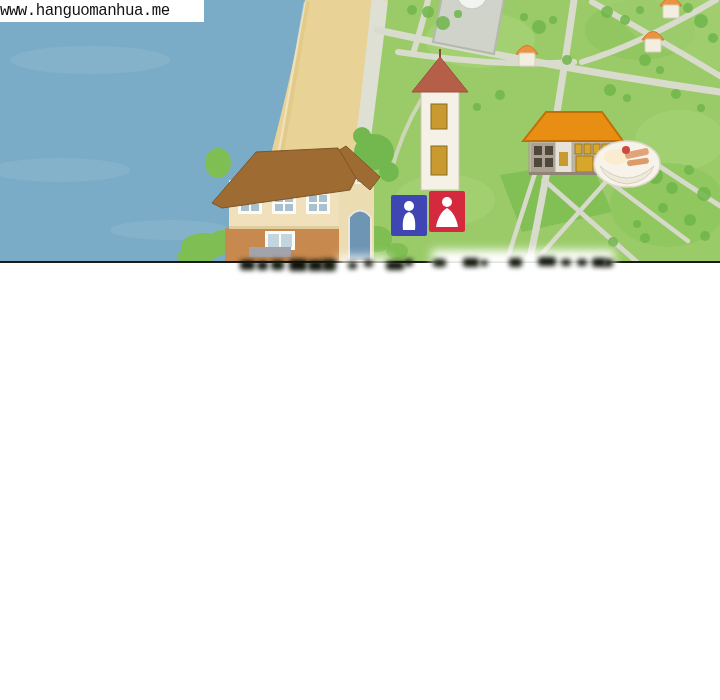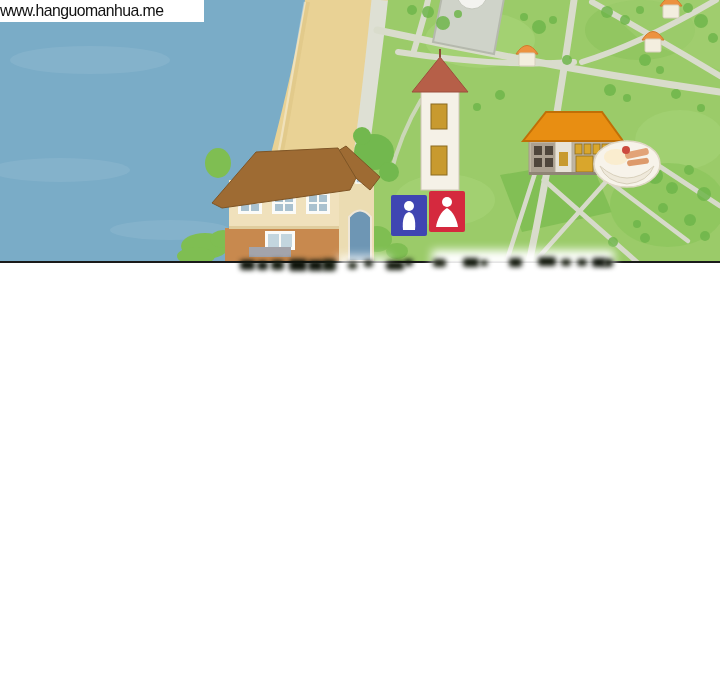--- a/index.html
+++ b/index.html
@@ -8,21 +8,21 @@
     --houseRoof:#9E6B33; --houseWall:#F0E1BC; --houseBase:#C8894E;
     --windowBlue:#A9C1CF; --doorBlue:#6E96B4;
     --towerRoof:#B65F48; --towerWall:#F5F1E7; --amber:#C89A2F;
     --schoolRoof:#E88E12; --schoolWall:#BFB5A3; --schoolWindow:#D9A62C;
     --mensBlue:#3F45B2; --womensRed:#D5293E;
     --smallRoof:#EC9240; --smallWall:#F3EEDF; --bowl:#F7F3EA;
     --bush:#7FBE52; --panelLine:#1A1A1A;
   }
   html,body{margin:0;padding:0;background:#fff;}
   .stage{position:relative;width:720px;height:700px;background:#fff;overflow:hidden;
-         font-family:Liberation Sans, sans-serif;}
+         font-family:Liberation Mono, monospace;}
   .map{position:absolute;left:0;top:0;width:720px;height:263px;z-index:1;}
   .map svg{display:block;}
   .panel-line{position:absolute;left:0;top:261px;width:720px;height:2px;
               background:var(--panelLine);z-index:5;}
   .wb{position:absolute;background:#fff;filter:blur(5px);z-index:6;}
   .wb1{left:432px;top:250px;width:182px;height:18px;}
   .wb2{left:338px;top:256px;width:52px;height:11px;opacity:.85;}
   .blurstrip{position:absolute;left:0;top:0;width:720px;height:290px;z-index:7;pointer-events:none;}
   .bb{position:absolute;border-radius:3px;filter:blur(2.6px);}
   .watermark{position:absolute;left:0;top:0;width:204px;height:22px;background:#fff;

